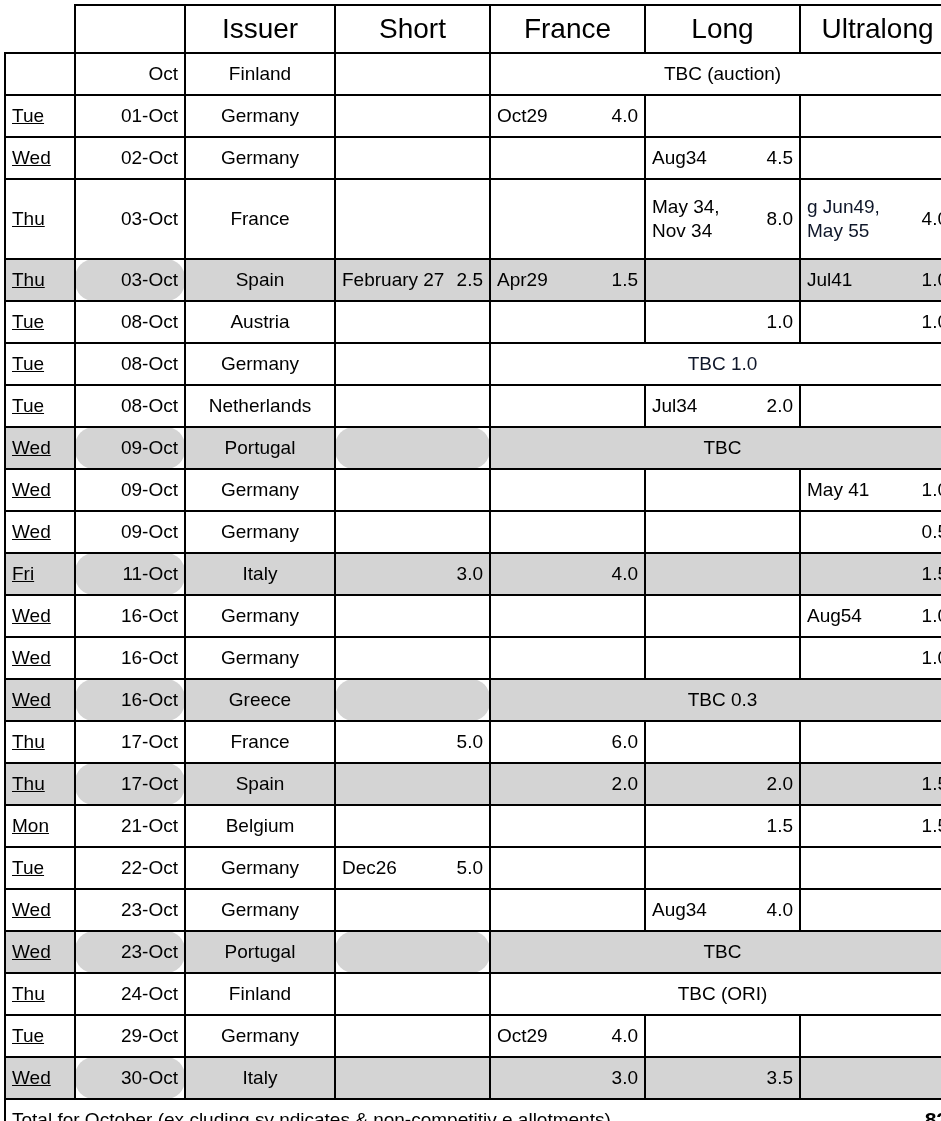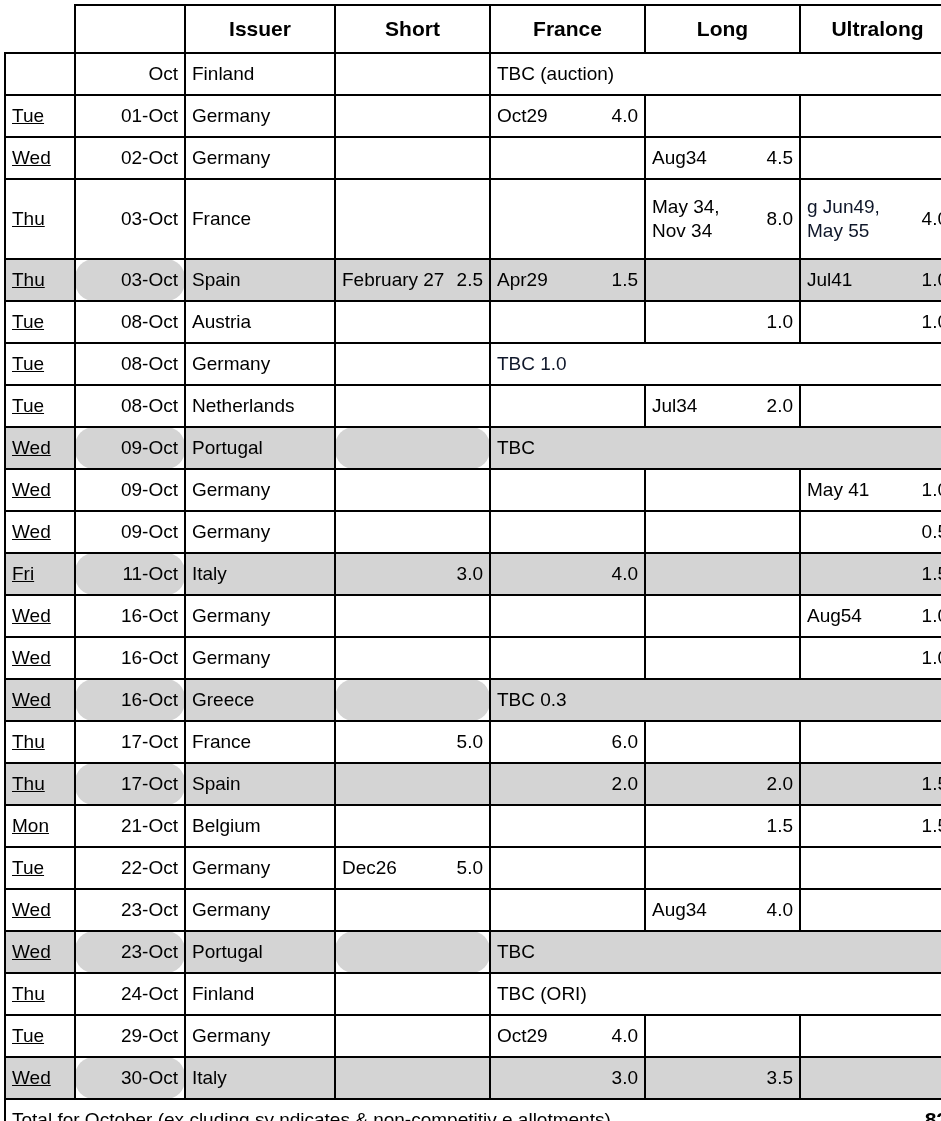--- a/index.html
+++ b/index.html
@@ -26,26 +26,26 @@
   col.c-day{width:70px;}
   col.c-date{width:110px;}
   col.c-issuer{width:150px;}
   col.c-short{width:155px;}
   col.c-med{width:155px;}
   col.c-long{width:155px;}
   col.c-ultra{width:155px;}
 
   
   tr.head td{
-    font-weight:bold;font-size:21px;text-align:center;height:46px;
+    font-weight:normal;font-size:28px;text-align:center;height:46px;
   }
   td.hdr-blank{border:none;}
   td.hdr-blank.first{border:none;}
 
-  .c-center{text-align:left;}
+  .c-center{text-align:center;}
   .c-right{text-align:right;border-radius:19px;}
   .c-left{text-align:left;text-decoration:underline;}
 
   .shaded{background:#d4d4d4;}
   .green{color:#0f172a;}
 
   
   .valcell{display:flex;justify-content:space-between;align-items:center;width:100%;}
   .valcell .lab{text-align:left;}
   .valcell .num{text-align:right;}

